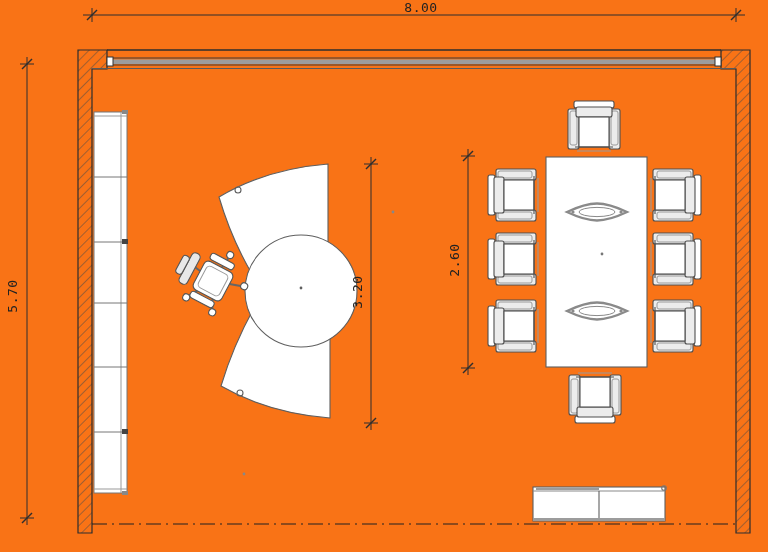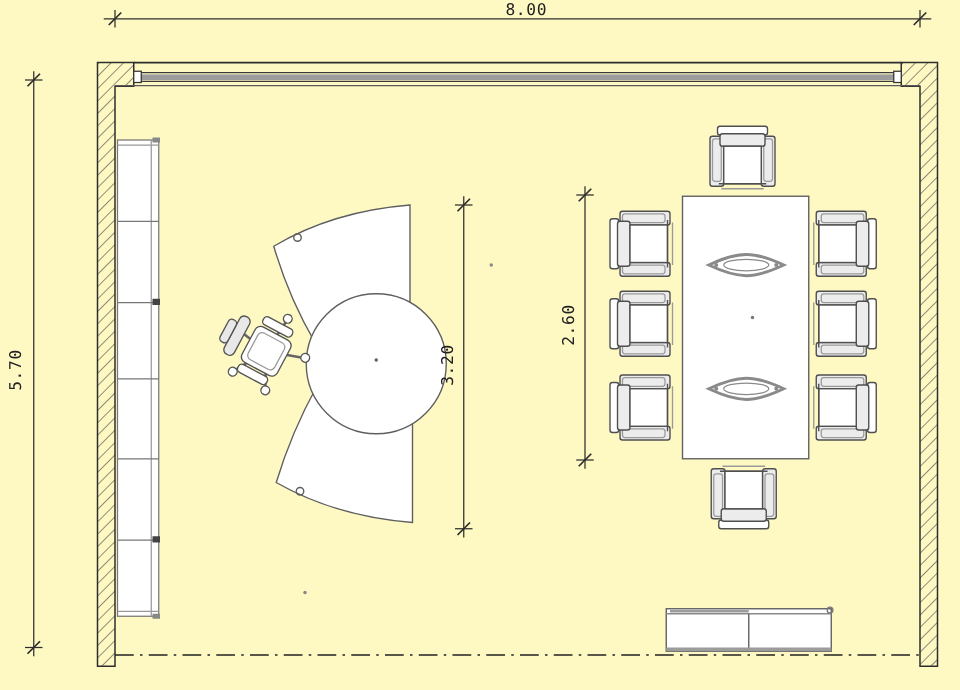--- a/index.html
+++ b/index.html
@@ -1,16 +1,16 @@
 <!DOCTYPE html>
 <html><head>
 <meta charset="utf-8">
 <style>
   html,body{margin:0;padding:0;background:#fdfdfd;}
-  .sheet{position:relative;width:768px;height:552px;background:#fef9c3;font-family:"DejaVu Sans Mono","Liberation Mono",monospace;}
+  .sheet{position:relative;width:768px;height:552px;background:#f97316;font-family:"DejaVu Sans Mono","Liberation Mono",monospace;}
   svg{display:block;}
   text.dim{font-family:"DejaVu Sans Mono","Liberation Mono",monospace;font-size:13px;fill:#222;letter-spacing:.5px;}
 </style>
 </head>
 <body>
 
 <div class="sheet">
 <svg width="768" height="552" viewBox="0 0 768 552">
   <defs>
     <pattern id="hatch" width="7" height="7" patternUnits="userSpaceOnUse" patternTransform="rotate(45)">

